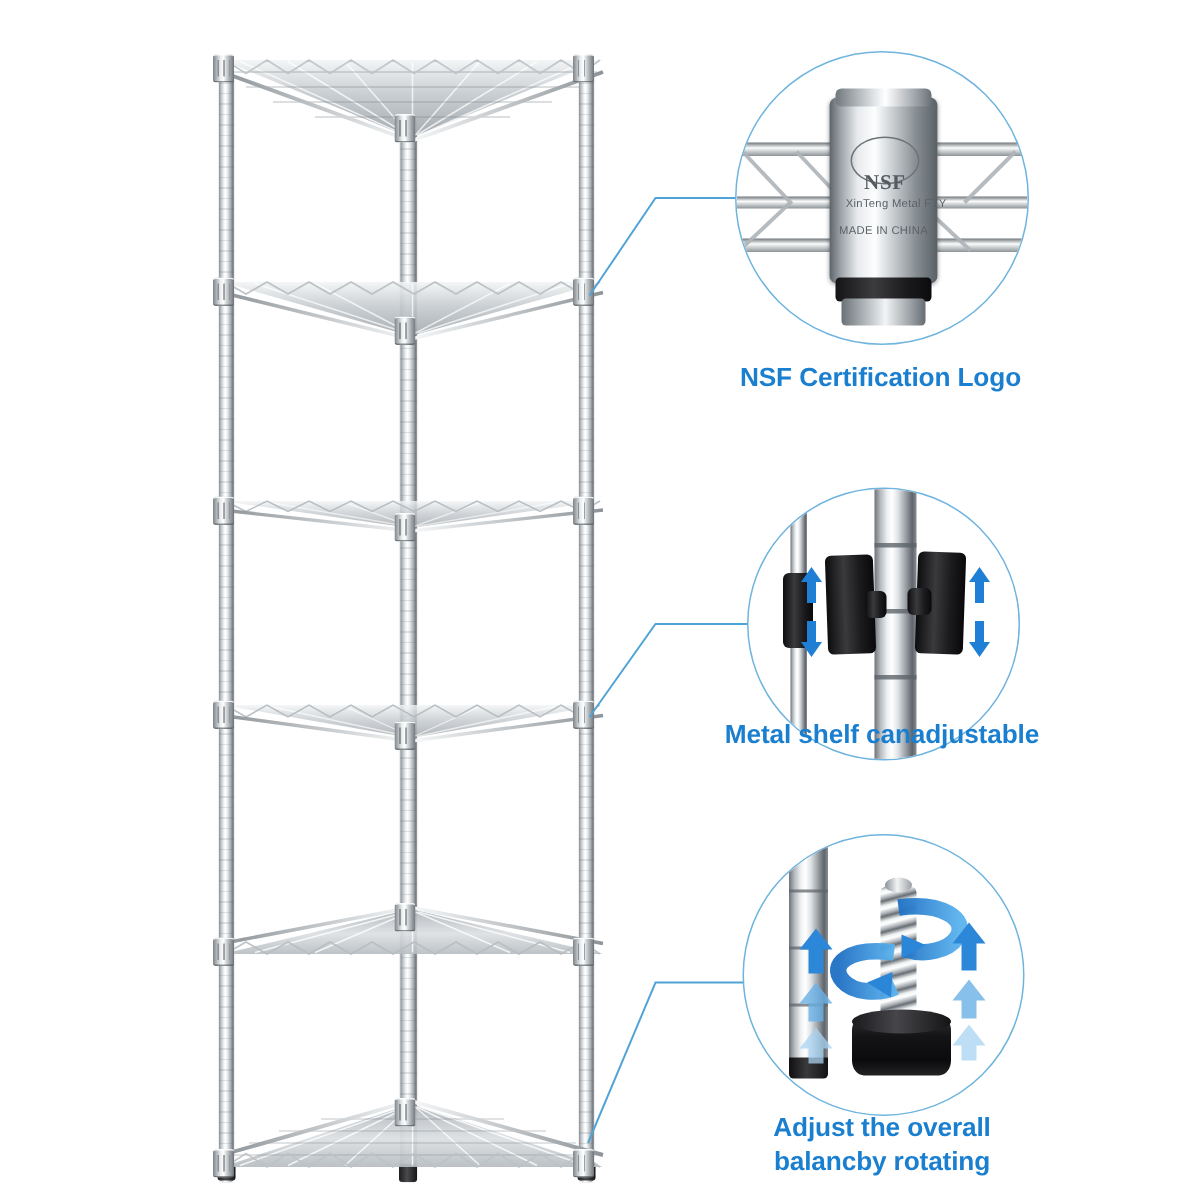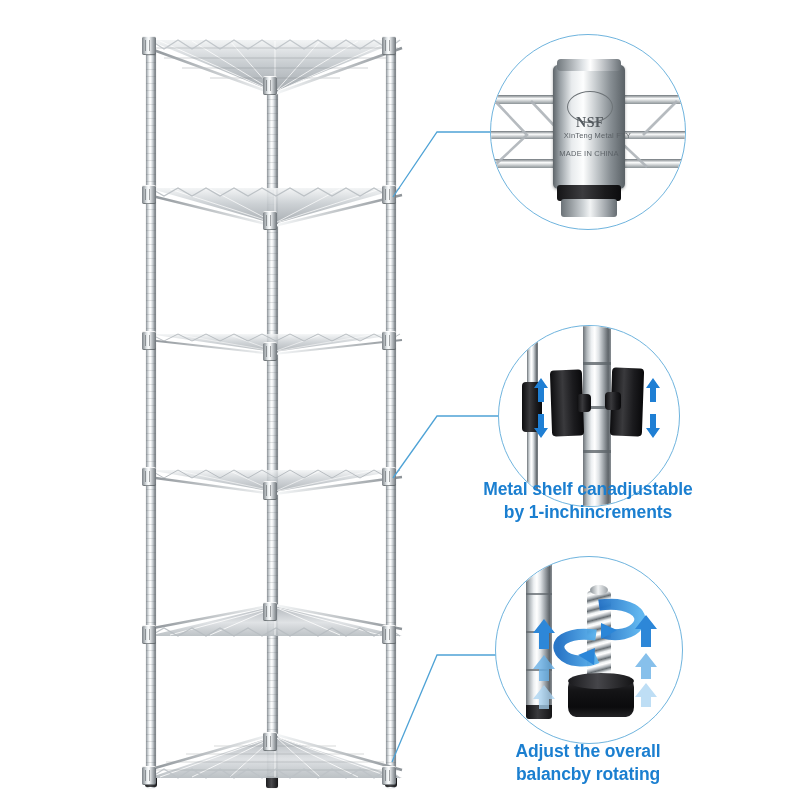--- a/index.html
+++ b/index.html
@@ -290,20 +290,23 @@
     <div style="position:absolute;left:76px;top:56px;width:44px;height:30px;border-radius:50%;
                 border:1.6px solid #6d7377;display:flex;align-items:center;justify-content:center;">
       <span style="font-size:14px;font-weight:bold;color:#555b60;letter-spacing:.5px;
                    font-family:'Liberation Serif',serif;margin-top:32px;">NSF</span>
     </div>
     <div style="position:absolute;left:56px;top:96px;width:84px;text-align:right;
                 font-size:7.5px;color:#5c6267;letter-spacing:.2px;">XinTeng Metal FTY</div>
     <div style="position:absolute;left:56px;top:114px;width:84px;text-align:center;
                 font-size:7.5px;color:#5c6267;letter-spacing:.2px;">MADE IN CHINA</div>
   </div>
+  <div class="caption" style="left:457px;top:240px;">
+    <div>NSF Certification Logo</div>
+  </div>
 
   <div class="circle" style="left:498px;top:325px;width:180px;height:180px;">
 
     <div class="chrome-pole" style="left:28px;top:0px;width:11px;height:180px;"></div>
     <div class="sleeve-black" style="left:23px;top:56px;width:20px;height:50px;"></div>
 
     <div class="chrome-pole" style="left:84px;top:-10px;width:28px;height:200px;"></div>
     <div style="position:absolute;left:84px;top:36px;width:28px;height:3px;background:#5d6469;opacity:.8;"></div>
     <div style="position:absolute;left:84px;top:80px;width:28px;height:3px;background:#5d6469;opacity:.8;"></div>
     <div style="position:absolute;left:84px;top:124px;width:28px;height:3px;background:#5d6469;opacity:.8;"></div>
@@ -317,21 +320,20 @@
       <g fill="#1f7fd4">
         <path d="M42,52 L49,62 L45,62 L45,76 L39,76 L39,62 L35,62 Z"></path>
         <path d="M42,112 L49,102 L45,102 L45,88 L39,88 L39,102 L35,102 Z"></path>
         <path d="M154,52 L161,62 L157,62 L157,76 L151,76 L151,62 L147,62 Z"></path>
         <path d="M154,112 L161,102 L157,102 L157,88 L151,88 L151,102 L147,102 Z"></path>
       </g>
     </svg>
   </div>
   <div class="caption" style="left:458px;top:478px;">
     <div>Metal shelf canadjustable</div>
-    <div>by 1-inchincrements</div>
   </div>
 
   <div class="circle" style="left:495px;top:556px;width:186px;height:186px;">
 
     <div class="chrome-pole" style="left:30px;top:6px;width:26px;height:146px;"></div>
     <div style="position:absolute;left:30px;top:36px;width:26px;height:2px;background:#60676c;opacity:.75;"></div>
     <div style="position:absolute;left:30px;top:74px;width:26px;height:2px;background:#60676c;opacity:.75;"></div>
     <div style="position:absolute;left:30px;top:112px;width:26px;height:2px;background:#60676c;opacity:.75;"></div>
     <div style="position:absolute;left:30px;top:148px;width:26px;height:14px;border-radius:0 0 3px 3px;
                 background:linear-gradient(90deg,#101012,#3a3a3d 45%,#141416);"></div>

